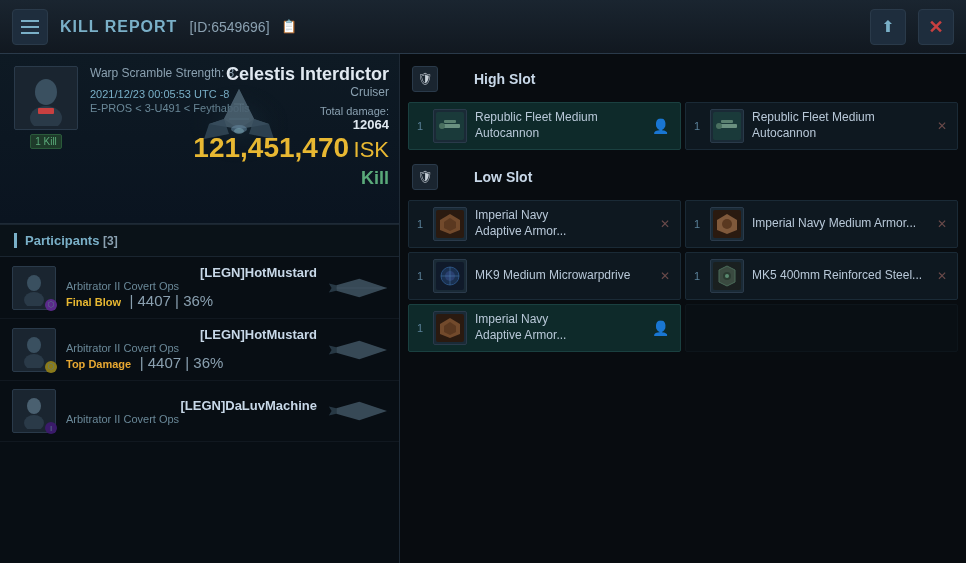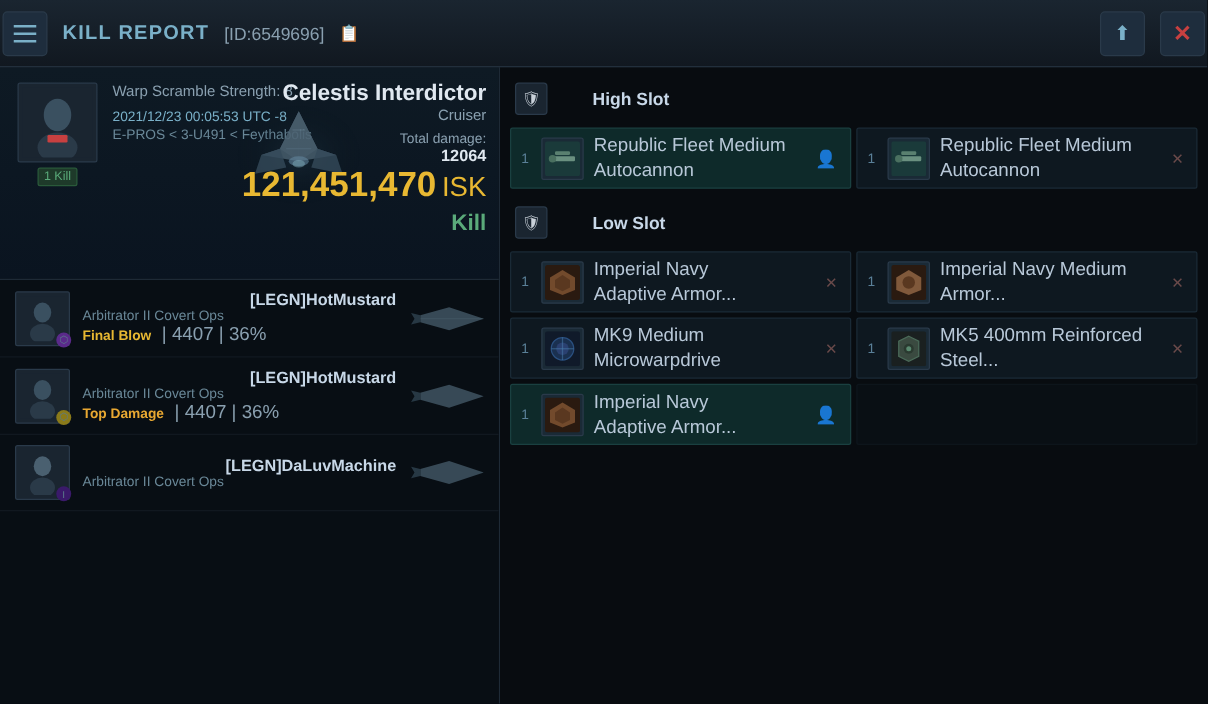--- a/index.html
+++ b/index.html
@@ -12,21 +12,21 @@
       overflow: hidden;
     }
 
     
     .header {
       display: flex;
       align-items: center;
       background: linear-gradient(180deg, #1a2530 0%, #111820 100%);
       height: 54px;
       border-bottom: 1px solid #2a3a4a;
-      padding: 0 2px;
+      padding: 0 12px;
       gap: 12px;
     }
     .hamburger-btn {
       width: 36px; height: 36px;
       background: #1e2d3d;
       border: 1px solid #2a3a4a;
       border-radius: 4px;
       display: flex; flex-direction: column; align-items: center; justify-content: center; gap: 4px;
       cursor: pointer;
     }
@@ -315,21 +315,21 @@
       width: 34px; height: 34px;
       background: #1a2a36;
       border: 1px solid #2a3a4a;
       border-radius: 2px;
       flex-shrink: 0;
       display: flex; align-items: center; justify-content: center;
       font-size: 14px;
     }
     .slot-item-text {
       flex: 1;
-      font-size: 15px;
+      font-size: 12px;
       color: #b8c8d8;
       line-height: 1.3;
     }
     .slot-item-action {
       color: #4a6a7a;
       font-size: 12px;
       cursor: pointer;
       padding: 2px 4px;
     }
     .slot-item-action-user {
@@ -415,20 +415,26 @@
         <div class="damage-label">Total damage:</div>
         <div class="damage-value">12064</div>
         <div>
           <span class="isk-value">121,451,470</span>
           <span class="isk-label">ISK</span>
         </div>
         <div class="kill-label">Kill</div>
       </div>
     </div>
 
+    <div class="participants-header">
+      <div class="participants-title">
+        <span>Participants</span>
+        <span style="color:#8aa0b0; font-size:12px;">[3]</span>
+      </div>
+    </div>
 
     <div class="participants-list">
 
       <div class="participant-row">
         <div class="p-avatar">
           <svg width="36" height="36" viewBox="0 0 36 36">
             <rect width="36" height="36" fill="#1a2530"></rect>
             <ellipse cx="18" cy="13" rx="7" ry="8" fill="#3a5060"></ellipse>
             <ellipse cx="18" cy="30" rx="10" ry="8" fill="#2a3a48"></ellipse>
           </svg>

